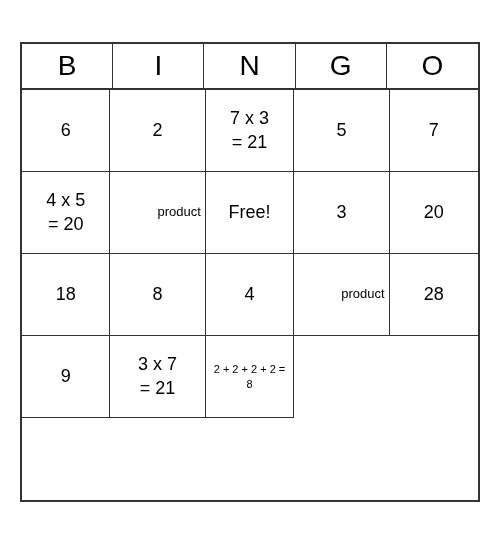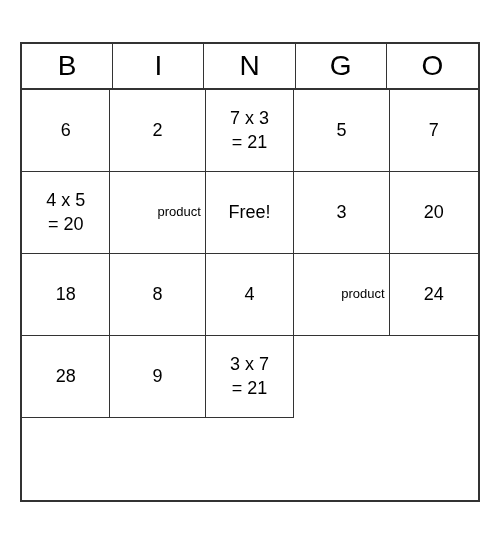--- a/index.html
+++ b/index.html
@@ -81,18 +81,18 @@
       <div class="bingo-cell">7</div>
       <div class="bingo-cell">4 x 5<br>= 20</div>
       <div class="bingo-cell small-text">product</div>
       <div class="bingo-cell">Free!</div>
       <div class="bingo-cell">3</div>
       <div class="bingo-cell">20</div>
       <div class="bingo-cell">18</div>
       <div class="bingo-cell">8</div>
       <div class="bingo-cell">4</div>
       <div class="bingo-cell small-text">product</div>
-      <div class="bingo-cell">24</div>
       <div class="bingo-cell">28</div>
       <div class="bingo-cell">9</div>
       <div class="bingo-cell">3 x 7<br>= 21</div>
+      <div class="bingo-cell xsmall-text">2 + 2 + 2 + 2 = 8</div>
     </div>
 </div>
 
 </body></html>

